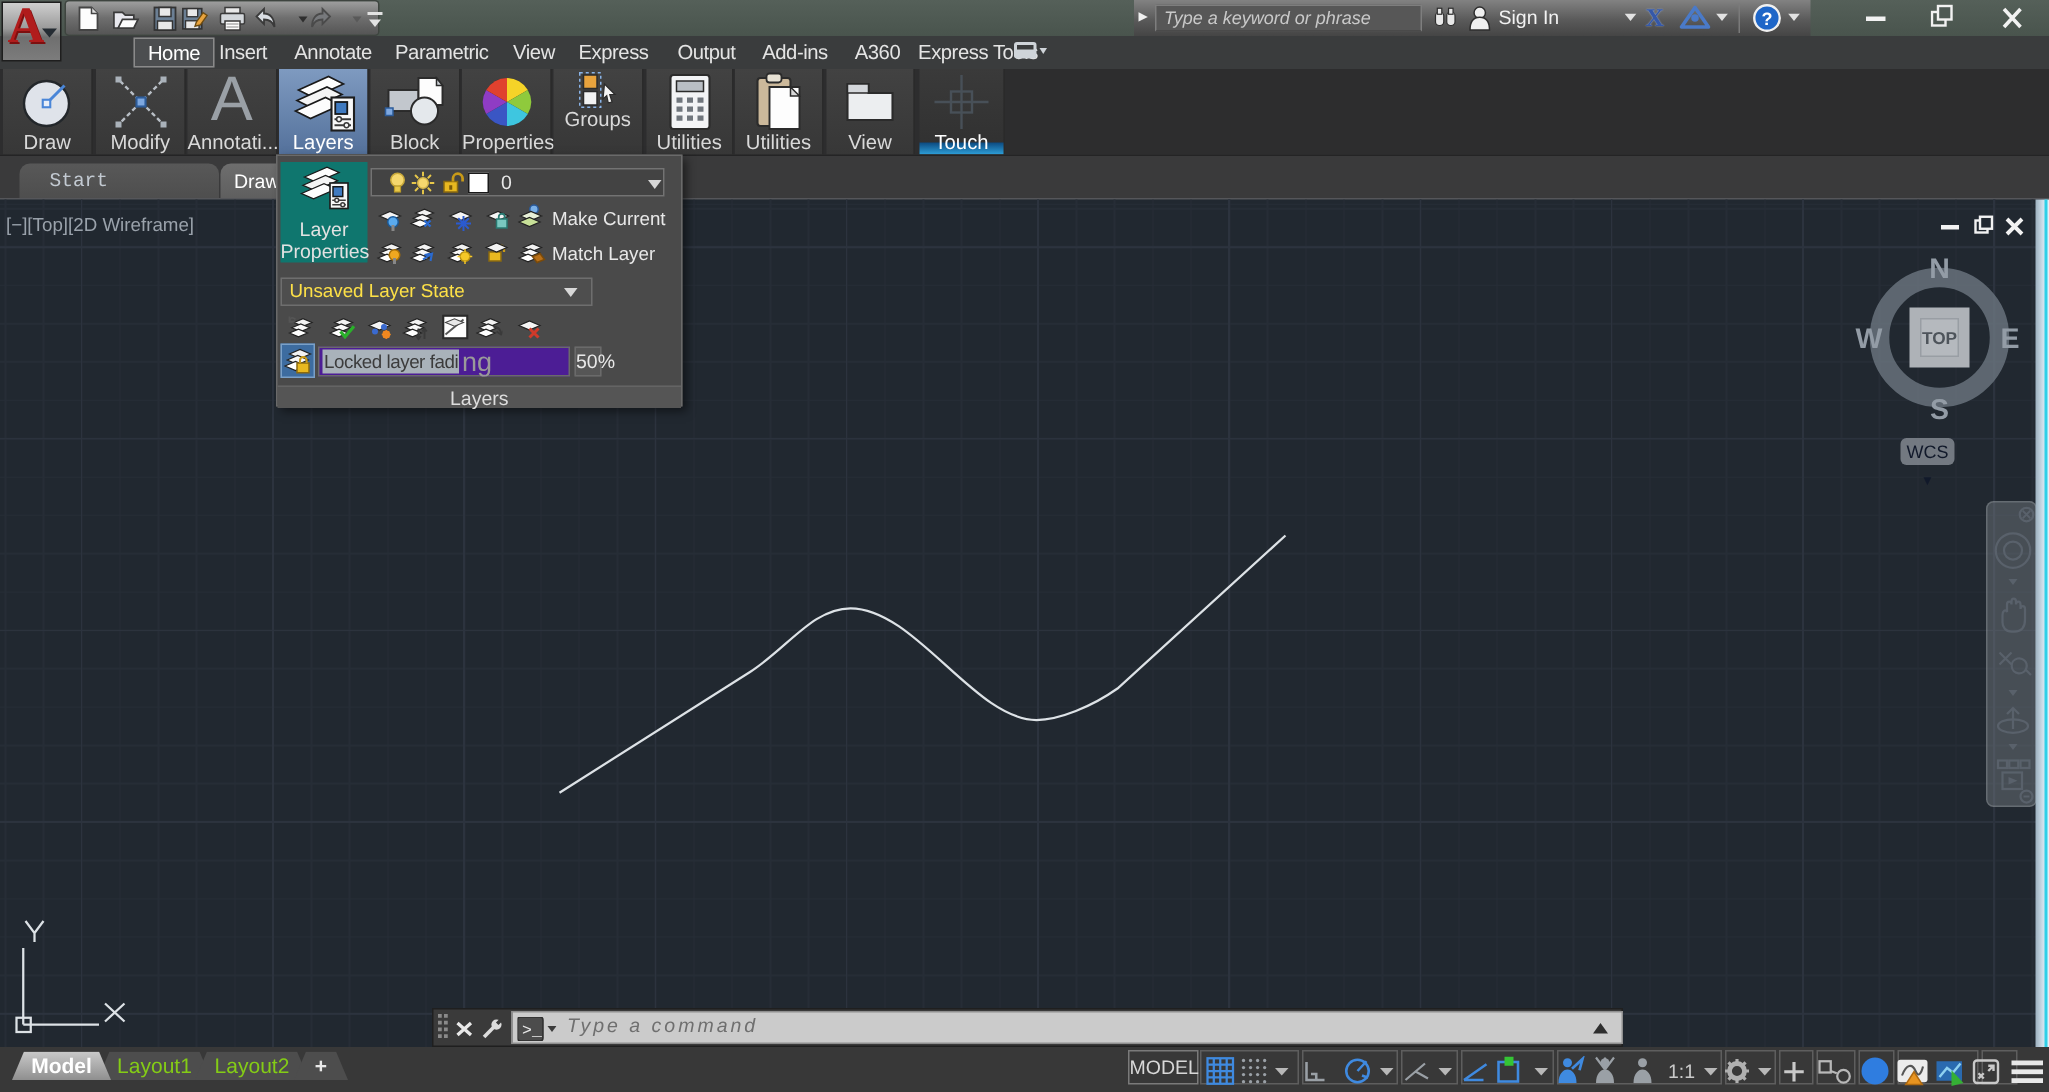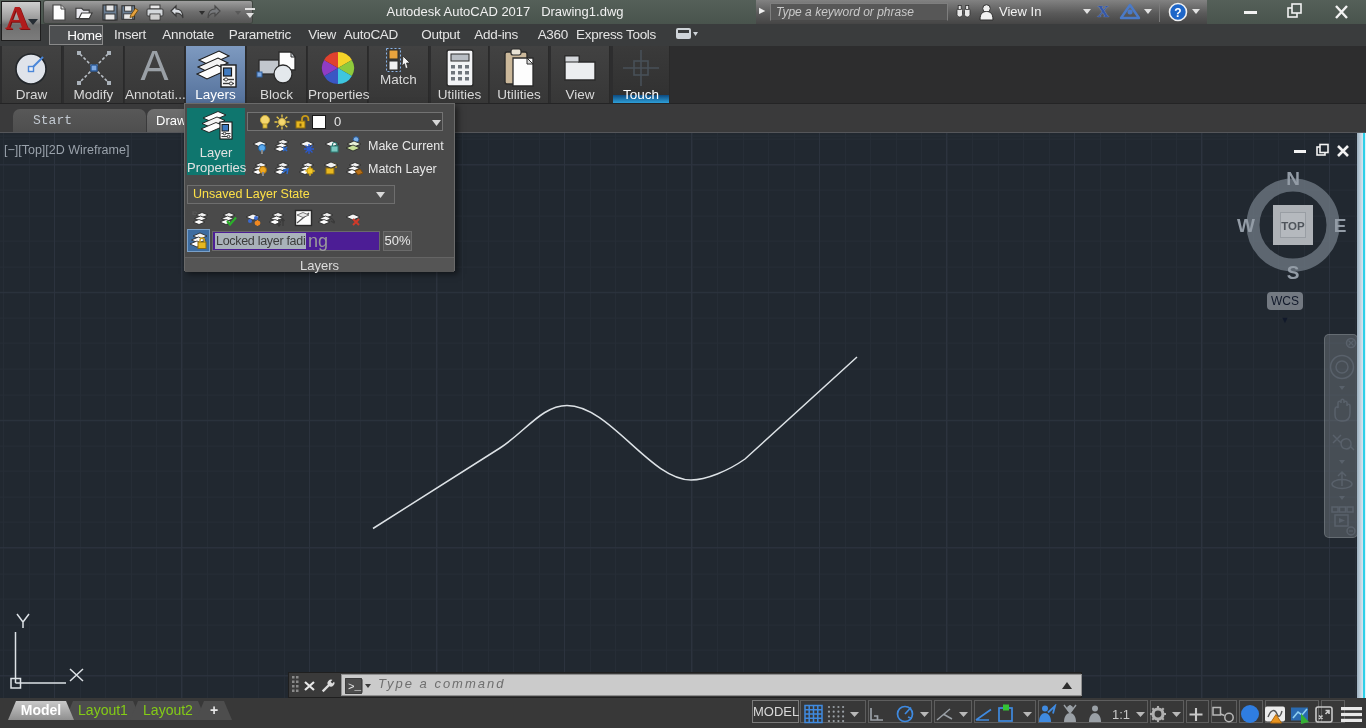--- a/index.html
+++ b/index.html
@@ -25,21 +25,21 @@
 #rtoolbar { position:absolute; left:756px; top:0px; width:451px; height:24px;
   background:linear-gradient(#828282,#5a5a5a 55%,#454545); }
 #searchbox { position:absolute; left:14px; top:3px; width:178px; height:18px; background:#575757;
   border:1px solid #7e7e7e; border-bottom-color:#4a4a4a; color:#c9c9c9; font-style:italic; font-size:12px;
   line-height:16px; padding-left:5px; }
 #sarrow { position:absolute; left:3px; top:6px; color:#f0f0f0; font-size:8px; }
 .win-btn { position:absolute; top:0; height:24px; color:#f2f2f2; text-align:center; }
 
 
 #menurow { position:absolute; left:0; top:24px; width:1366px; height:22px; background:#3a3c3d; }
-.mtab { position:absolute; top:1px; height:20px; line-height:20px; color:#e4e4e4; font-size:13.5px; letter-spacing:-0.3px; text-align:right; }
+.mtab { position:absolute; top:1px; height:20px; line-height:20px; color:#e4e4e4; font-size:13.5px; letter-spacing:-0.3px; text-align:center;margin-left:40px; }
 .mtab.active { background:#4c4e50; border:1px solid #8a8a8a; color:#fff; }
 
 
 #ribbon { position:absolute; left:0; top:46px; width:1366px; height:57px; background:#2d2d2e; }
 .panel { position:absolute; top:0; height:57px; background:linear-gradient(#424242,#373737);
   border-right:1px solid #2a2a2a; }
 .panel .plabel { position:absolute; left:0; bottom:1px; width:100%; text-align:center;
   color:#d9d9d9; font-size:13.5px; }
 .panel.active { background:linear-gradient(#7e9ac0,#54719b); }
 .panel.active .plabel { color:#fff; }
@@ -92,21 +92,21 @@
   border:1px solid #6a6a6a; box-shadow:3px 3px 6px rgba(0,0,0,.5); z-index:40; }
 #lpbtn { position:absolute; left:2px; top:4px; width:58px; height:67px; background:#0f766e; }
 #lpbtn .t { position:absolute; left:0; top:37px; width:100%; text-align:center; color:#e2e2e2; font-size:13px; line-height:15px; }
 #lcombo { position:absolute; left:62px; top:8px; width:196px; height:19px; background:#434343; border:1px solid #737373; }
 #lstate { position:absolute; left:2px; top:81px; width:208px; height:19px; background:#4e4e4e; border:1px solid #6e6e6e;
   color:#fde047; font-size:12.5px; line-height:17px; padding-left:5px; }
 #fadebtn { position:absolute; left:2px; top:125px; width:23px; height:23px; background:#3d6ca0; border:1px solid #7aa0c8; }
 #fadefield { position:absolute; left:27px; top:127px; width:168px; height:20px; background:#4c1d95; border:1px solid #6a6a6a; }
 #fadefield { display:block; } #fadesel { position:absolute; left:2px; top:1px; height:16px; background:#a9b2ba; color:#3c3c3c; font-size:12.5px; letter-spacing:-0.3px; line-height:16px; padding:0 1px; white-space:nowrap; }
 #fadeng { position:absolute; left:95px; top:1px; color:#9a9a9a; font-size:18px; line-height:16px; }
-#fadepct { position:absolute; left:198px; top:127px; width:29px; height:20px; background:#565656; border:1px solid #6a6a6a;
+#fadepct { position:absolute; left:198px; top:127px; width:18px; height:20px; background:#565656; border:1px solid #6a6a6a;
   color:#e8e8e8; font-size:13px; text-align:center; line-height:18px; }
 #flytitle { position:absolute; left:0px; top:152.5px; width:269px; height:15px; background:#555555;
   border-top:1px solid #646464; color:#dddddd; font-size:13px; text-align:center; line-height:16px; }
 .mrow { position:absolute; color:#e8e8e8; font-size:12.5px; }
 </style>
 </head>
 <body>
 <div id="app">
 
   <div id="titlebar">
@@ -146,37 +146,36 @@
         <path d="M10,2 L15,7 L10,12 L10,9 C6,9 4,11 3,14 C3,8 6,5 10,5 Z" fill="#77797c" stroke="#4a4a4a" stroke-width="1.2"></path>
       </svg>
       <svg class="qicon" style="left:185px;" width="8" height="17" viewBox="0 0 8 17">
           <path d="M1,7 l6,0 l-3,4 z" fill="#595959"></path>
         </svg>
       <svg class="qicon" style="left:197px;" width="12" height="17" viewBox="0 0 12 17">
         <rect x="1" y="4" width="10" height="2" fill="#e2e2e2"></rect>
         <path d="M2,9 l8,0 l-4,5 z" fill="#e2e2e2"></path>
       </svg>
     </div>
-    <div id="titletext">Autodesk AutoCAD 2017&nbsp;&nbsp;&nbsp;Drawing1.dwg</div>
     <div id="rtoolbar">
       <div id="sarrow">▶</div>
       <div id="searchbox">Type a keyword or phrase</div>
       <svg class="abs" style="left:199px;top:4px;" width="18" height="16" viewBox="0 0 18 16">
         <g fill="#e8e8e8" stroke="#2e2e2e" stroke-width="0.8">
           <rect x="2" y="4" width="5.5" height="9" rx="2.5"></rect>
           <rect x="9.5" y="4" width="5.5" height="9" rx="2.5"></rect>
           <rect x="3.2" y="1.5" width="3" height="4"></rect>
           <rect x="10.7" y="1.5" width="3" height="4"></rect>
         </g>
       </svg>
       <svg class="abs" style="left:222px;top:3px;" width="17" height="18" viewBox="0 0 17 18">
         <circle cx="8.5" cy="5.5" r="3.8" fill="#f0f0f0" stroke="#2e2e2e"></circle>
         <path d="M2,17 C2,10 5,8.5 8.5,8.5 S15,10 15,17 Z" fill="#f0f0f0" stroke="#2e2e2e"></path>
       </svg>
-      <div class="abs" style="left:243px;top:4px; color:#f2f2f2; font-size:13px;">View In</div>
+      <div class="abs" style="left:243px;top:4px; color:#f2f2f2; font-size:13px;">Sign In</div>
       <svg class="abs" style="left:327px;top:9px;" width="9" height="6" viewBox="0 0 9 6">
           <path d="M0,0 l8,0 l-4,5 z" fill="#e2e2e2"></path>
         </svg>
       <text></text>
       <div class="abs" style="left:341px;top:2px; color:#3558a8; font-size:17px; font-weight:bold; font-family:'Liberation Serif',serif; text-shadow:0 0 1px #a0b8e8;">X</div>
       <svg class="abs" style="left:363px;top:3px;" width="22" height="18" viewBox="0 0 22 18">
         <path d="M11,2 L20,15 L2,15 Z" fill="none" stroke="#4a7ac8" stroke-width="2.4" stroke-linejoin="round"></path>
         <circle cx="11" cy="9" r="2.5" fill="#4a7ac8"></circle>
       </svg>
       <svg class="abs" style="left:388px;top:9px;" width="9" height="6" viewBox="0 0 9 6">
@@ -206,21 +205,21 @@
       <span class="A">A</span>
       <span class="dd"></span>
     </div>
 
   <div id="menurow">
     <div class="mtab active" style="left:49px; width:54px;">Home</div>
     <div class="mtab" style="left:98px; width:48px;">Insert</div>
     <div class="mtab" style="left:150px; width:64px;">Annotate</div>
     <div class="mtab" style="left:218px; width:73px;">Parametric</div>
     <div class="mtab" style="left:296px; width:40px;">View</div>
-    <div class="mtab" style="left:340px; width:58px;">AutoCAD</div>
+    <div class="mtab" style="left:340px; width:58px;">Express</div>
     <div class="mtab" style="left:402px; width:58px;">Output</div>
     <div class="mtab" style="left:462px; width:56px;">Add-ins</div>
     <div class="mtab" style="left:522px; width:46px;">A360</div>
     <div class="mtab" style="left:568px; width:88px;">Express Tools</div>
     <svg class="abs" style="left:676px;top:4px" width="22" height="14" viewBox="0 0 22 14">
       <rect x="0" y="0" width="15" height="11" rx="2" fill="#cfd4d9"></rect>
       <rect x="2" y="2" width="11" height="3" fill="#3a3c3d"></rect>
       <path d="M17,4 l5,0 l-2.5,4 z" fill="#cfd4d9"></path>
     </svg>
   </div>
@@ -290,21 +289,21 @@
       </svg>
       <div class="plabel">Properties</div>
     </div>
     <div class="panel" style="left:369px; width:60px;">
       <svg class="abs" style="left:17px; top:2px;" width="26" height="26" viewBox="0 0 26 26">
         <rect x="3" y="2" width="9" height="9" fill="#e8a33d" stroke="#2b2b2b" stroke-width="1"></rect>
         <rect x="3" y="13" width="9" height="9" fill="#f2f2f2" stroke="#2b2b2b" stroke-width="1"></rect>
         <rect x="0.5" y="0.5" width="14" height="23" fill="none" stroke="#8ab4e8" stroke-width="1" stroke-dasharray="2 2"></rect>
         <path d="M17,8 L24,15 L20.5,15 L22,20 L19.5,20.5 L18.5,15.8 L16,18 Z" fill="#f5f5f5" stroke="#2b2b2b" stroke-width="0.8"></path>
       </svg>
-      <div class="plabel" style="bottom:auto; top:26px;">Match</div>
+      <div class="plabel" style="bottom:auto; top:26px;">Groups</div>
     </div>
     <div class="panel" style="left:431px; width:58px;">
       <svg class="picon" width="34" height="42" viewBox="0 0 34 42">
         <rect x="4" y="2" width="26" height="36" rx="2" fill="#f2f3f5" stroke="#2b2b2b" stroke-width="1.4"></rect>
         <rect x="8" y="6" width="18" height="7" fill="#b9bec4" stroke="#2b2b2b" stroke-width="1"></rect>
         <g fill="#6f757c">
           <rect x="8" y="17" width="4" height="3.5"></rect>
             <rect x="15" y="17" width="4" height="3.5"></rect>
             <rect x="22" y="17" width="4" height="3.5"></rect>
           <rect x="8" y="23" width="4" height="3.5"></rect>

